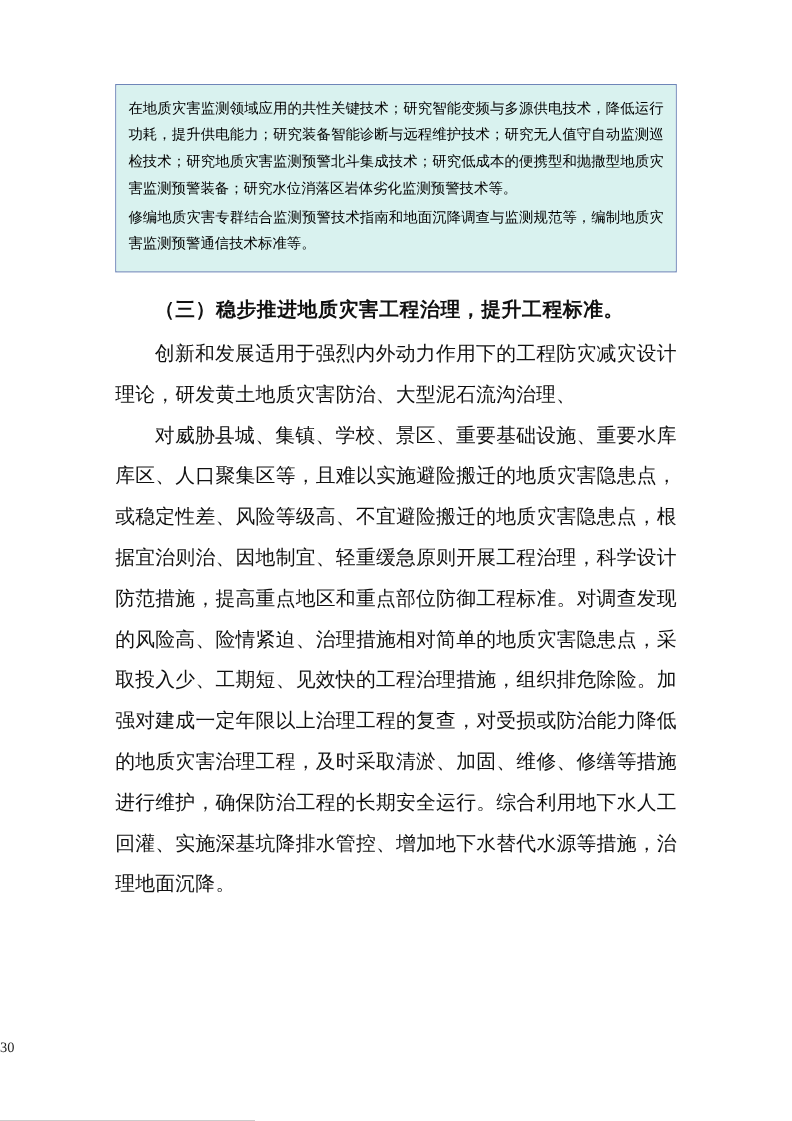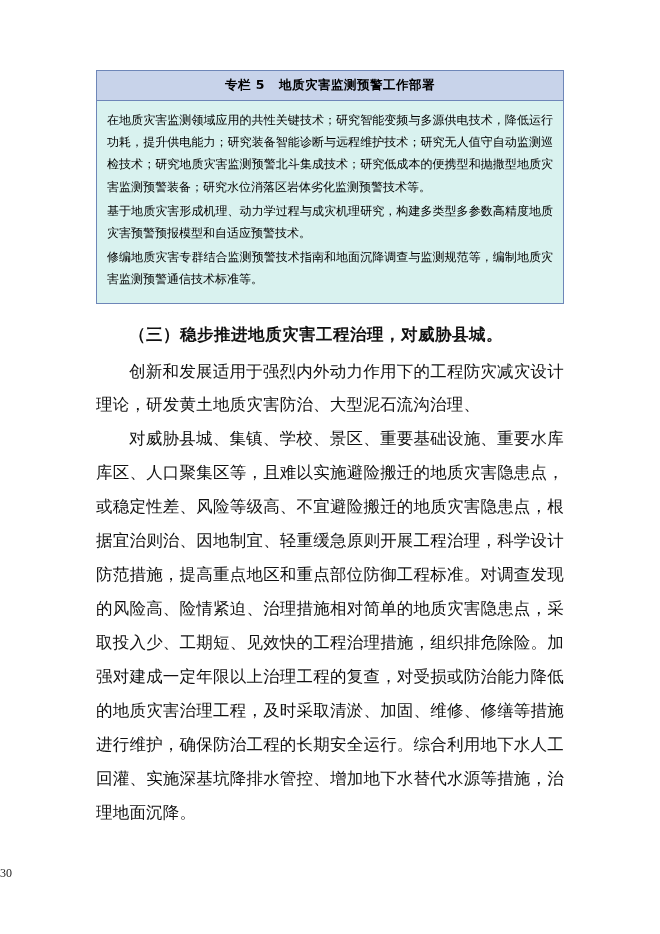--- a/index.html
+++ b/index.html
@@ -88,31 +88,27 @@
     font-family: "Liberation Serif", serif;
   }
 </style>
 </head>
 <body>
 
 <div class="page">
   <div class="content">
 
     <div class="box">
-      <div class="box-title">
-        <span class="num">专栏 5</span><span>地质灾害监测预警工作部署</span>
-      </div>
       <div class="box-body">
         <p>在地质灾害监测领域应用的共性关键技术；研究智能变频与多源供电技术，降低运行功耗，提升供电能力；研究装备智能诊断与远程维护技术；研究无人值守自动监测巡检技术；研究地质灾害监测预警北斗集成技术；研究低成本的便携型和抛撒型地质灾害监测预警装备；研究水位消落区岩体劣化监测预警技术等。</p>
-        <p>基于地质灾害形成机理、动力学过程与成灾机理研究，构建多类型多参数高精度地质灾害预警预报模型和自适应预警技术。</p>
         <p>修编地质灾害专群结合监测预警技术指南和地面沉降调查与监测规范等，编制地质灾害监测预警通信技术标准等。</p>
       </div>
     </div>
 
-    <h2 class="section-heading">（三）稳步推进地质灾害工程治理，对威胁县城。</h2>
+    <h2 class="section-heading">（三）稳步推进地质灾害工程治理，提升工程标准。</h2>
 
     <p class="body-p">创新和发展适用于强烈内外动力作用下的工程防灾减灾设计理论，研发黄土地质灾害防治、大型泥石流沟治理、</p>
     <p class="body-p">对威胁县城、集镇、学校、景区、重要基础设施、重要水库库区、人口聚集区等，且难以实施避险搬迁的地质灾害隐患点，或稳定性差、风险等级高、不宜避险搬迁的地质灾害隐患点，根据宜治则治、因地制宜、轻重缓急原则开展工程治理，科学设计防范措施，提高重点地区和重点部位防御工程标准。对调查发现的风险高、险情紧迫、治理措施相对简单的地质灾害隐患点，采取投入少、工期短、见效快的工程治理措施，组织排危除险。加强对建成一定年限以上治理工程的复查，对受损或防治能力降低的地质灾害治理工程，及时采取清淤、加固、维修、修缮等措施进行维护，确保防治工程的长期安全运行。综合利用地下水人工回灌、实施深基坑降排水管控、增加地下水替代水源等措施，治理地面沉降。</p>
 
   </div>
 
   <div class="page-number">30</div>
 </div>
 
 </body></html>

